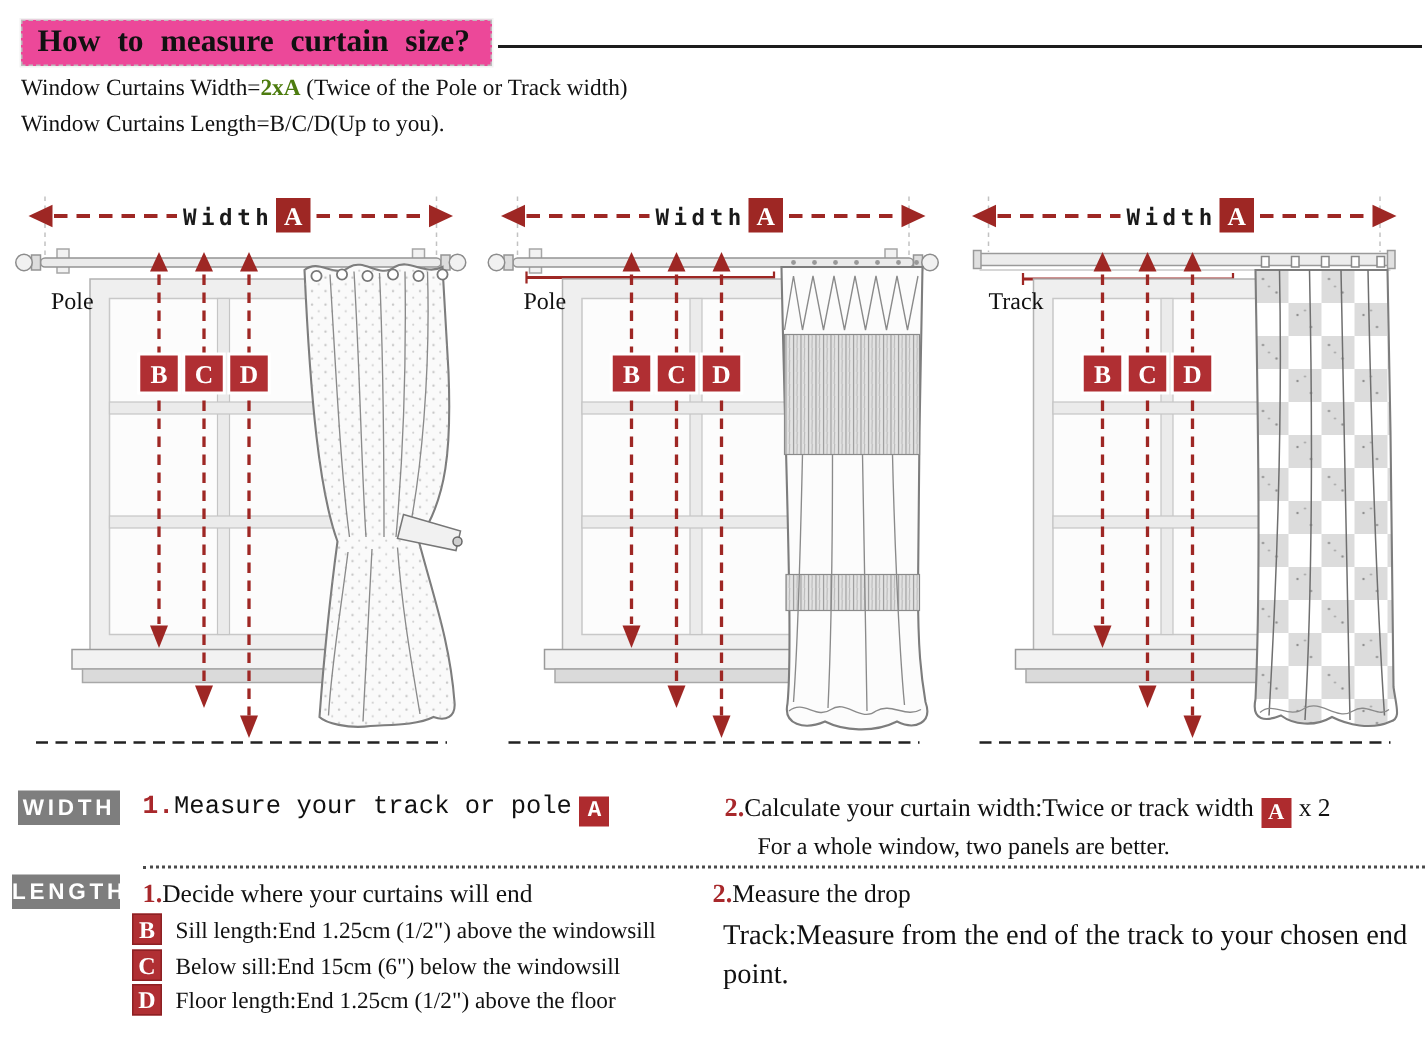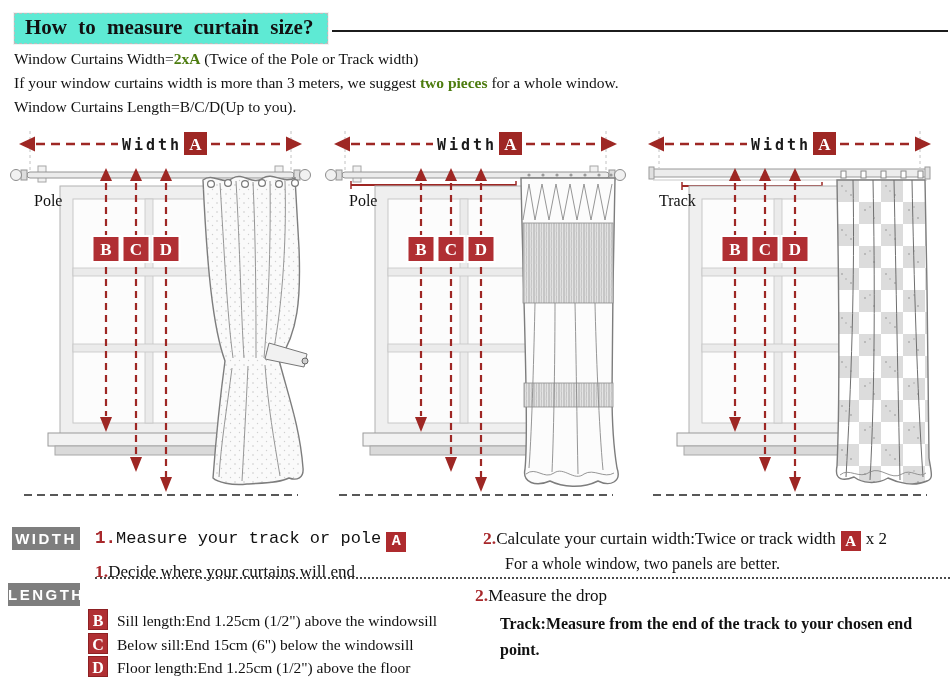--- a/index.html
+++ b/index.html
@@ -1,21 +1,21 @@
 <!DOCTYPE html>
 <html><head>
 <meta charset="utf-8">
 <style>
   html,body{margin:0;padding:0;}
   body{
     width:950px;height:700px;background:#ffffff;position:relative;
     font-family:"Liberation Serif", serif;color:#111;overflow:hidden;
   }
   .title-box{
-    position:absolute;left:14px;top:13px;background:#5eead4;
+    position:absolute;left:14px;top:13px;background:#ec4899;
     border:1px dashed #bcbcbc;outline:1px solid #f2f2f2;
     padding:1px 14px 3px 10px;font-size:21px;font-weight:bold;word-spacing:6px;
   }
   .title-rule{position:absolute;left:332px;right:2px;top:30px;border-top:2px solid #1c1c1c;}
   .intro{position:absolute;left:14px;top:47px;font-size:15.5px;line-height:24px;}
   .red-bold{color:#4d7c0f;font-weight:bold;}
   .diagrams{
     position:absolute;left:0;top:128px;width:950px;box-sizing:border-box;
     display:flex;justify-content:space-between;padding:0 8px;
   }
@@ -49,36 +49,35 @@
   }
   .letterbox{
     display:inline-block;background:#b02f33;color:#fff;font-weight:bold;
     width:20px;height:21px;line-height:21px;text-align:center;font-size:16px;
     margin-right:9px;border:1px solid #8d2023;box-sizing:border-box;
   }
   .step1w{position:absolute;left:95px;top:528px;font-size:17px;font-family:Liberation Mono, monospace;}
   .step2w{position:absolute;left:483px;top:528px;font-size:17px;}
   .step2w .note{display:block;font-size:16px;margin:4px 0 12px 22px;}
   .divider{position:absolute;left:95px;right:0;top:577px;border-top:2px dotted #4a4a4a;}
-  .step1l{position:absolute;left:95px;top:561px;font-size:17px;}
+  .step1l{position:absolute;left:95px;top:585px;font-size:17px;}
   .lenitems{position:absolute;left:88px;top:609px;font-size:15.5px;line-height:23.5px;}
   .step2l{position:absolute;left:475px;top:585px;font-size:17px;}
-  .lennotes{position:absolute;left:500px;top:611px;font-size:16px;line-height:26px;font-weight:bold;}
+  .lennotes{position:absolute;left:482px;top:611px;font-size:19px;line-height:26px;}
 </style>
 </head>
 <body>
 
 <div class="title-box">
   <span>How to measure curtain size?</span>
 </div>
 <div class="title-rule"></div>
 
 <div class="intro">
   <div><span>Window Curtains Width=</span><span class="red-bold">2xA</span><span> (Twice of the Pole or Track width)</span></div>
-  <div><span>If your window curtains width is more than 3 meters, we suggest </span><span class="red-bold">two pieces</span><span> for a whole window.</span></div>
   <div><span>Window Curtains Length=B/C/D(Up to you).</span></div>
 </div>
 
 <div class="diagrams">
 
   <svg class="diagram" viewBox="0 0 305 385">
     <defs>
       <pattern id="sp0" width="9" height="9" patternUnits="userSpaceOnUse">
         <circle cx="2" cy="3" r="0.8" fill="#9c9c9c"></circle>
           <circle cx="6.5" cy="7.5" r="0.7" fill="#ababab"></circle>

